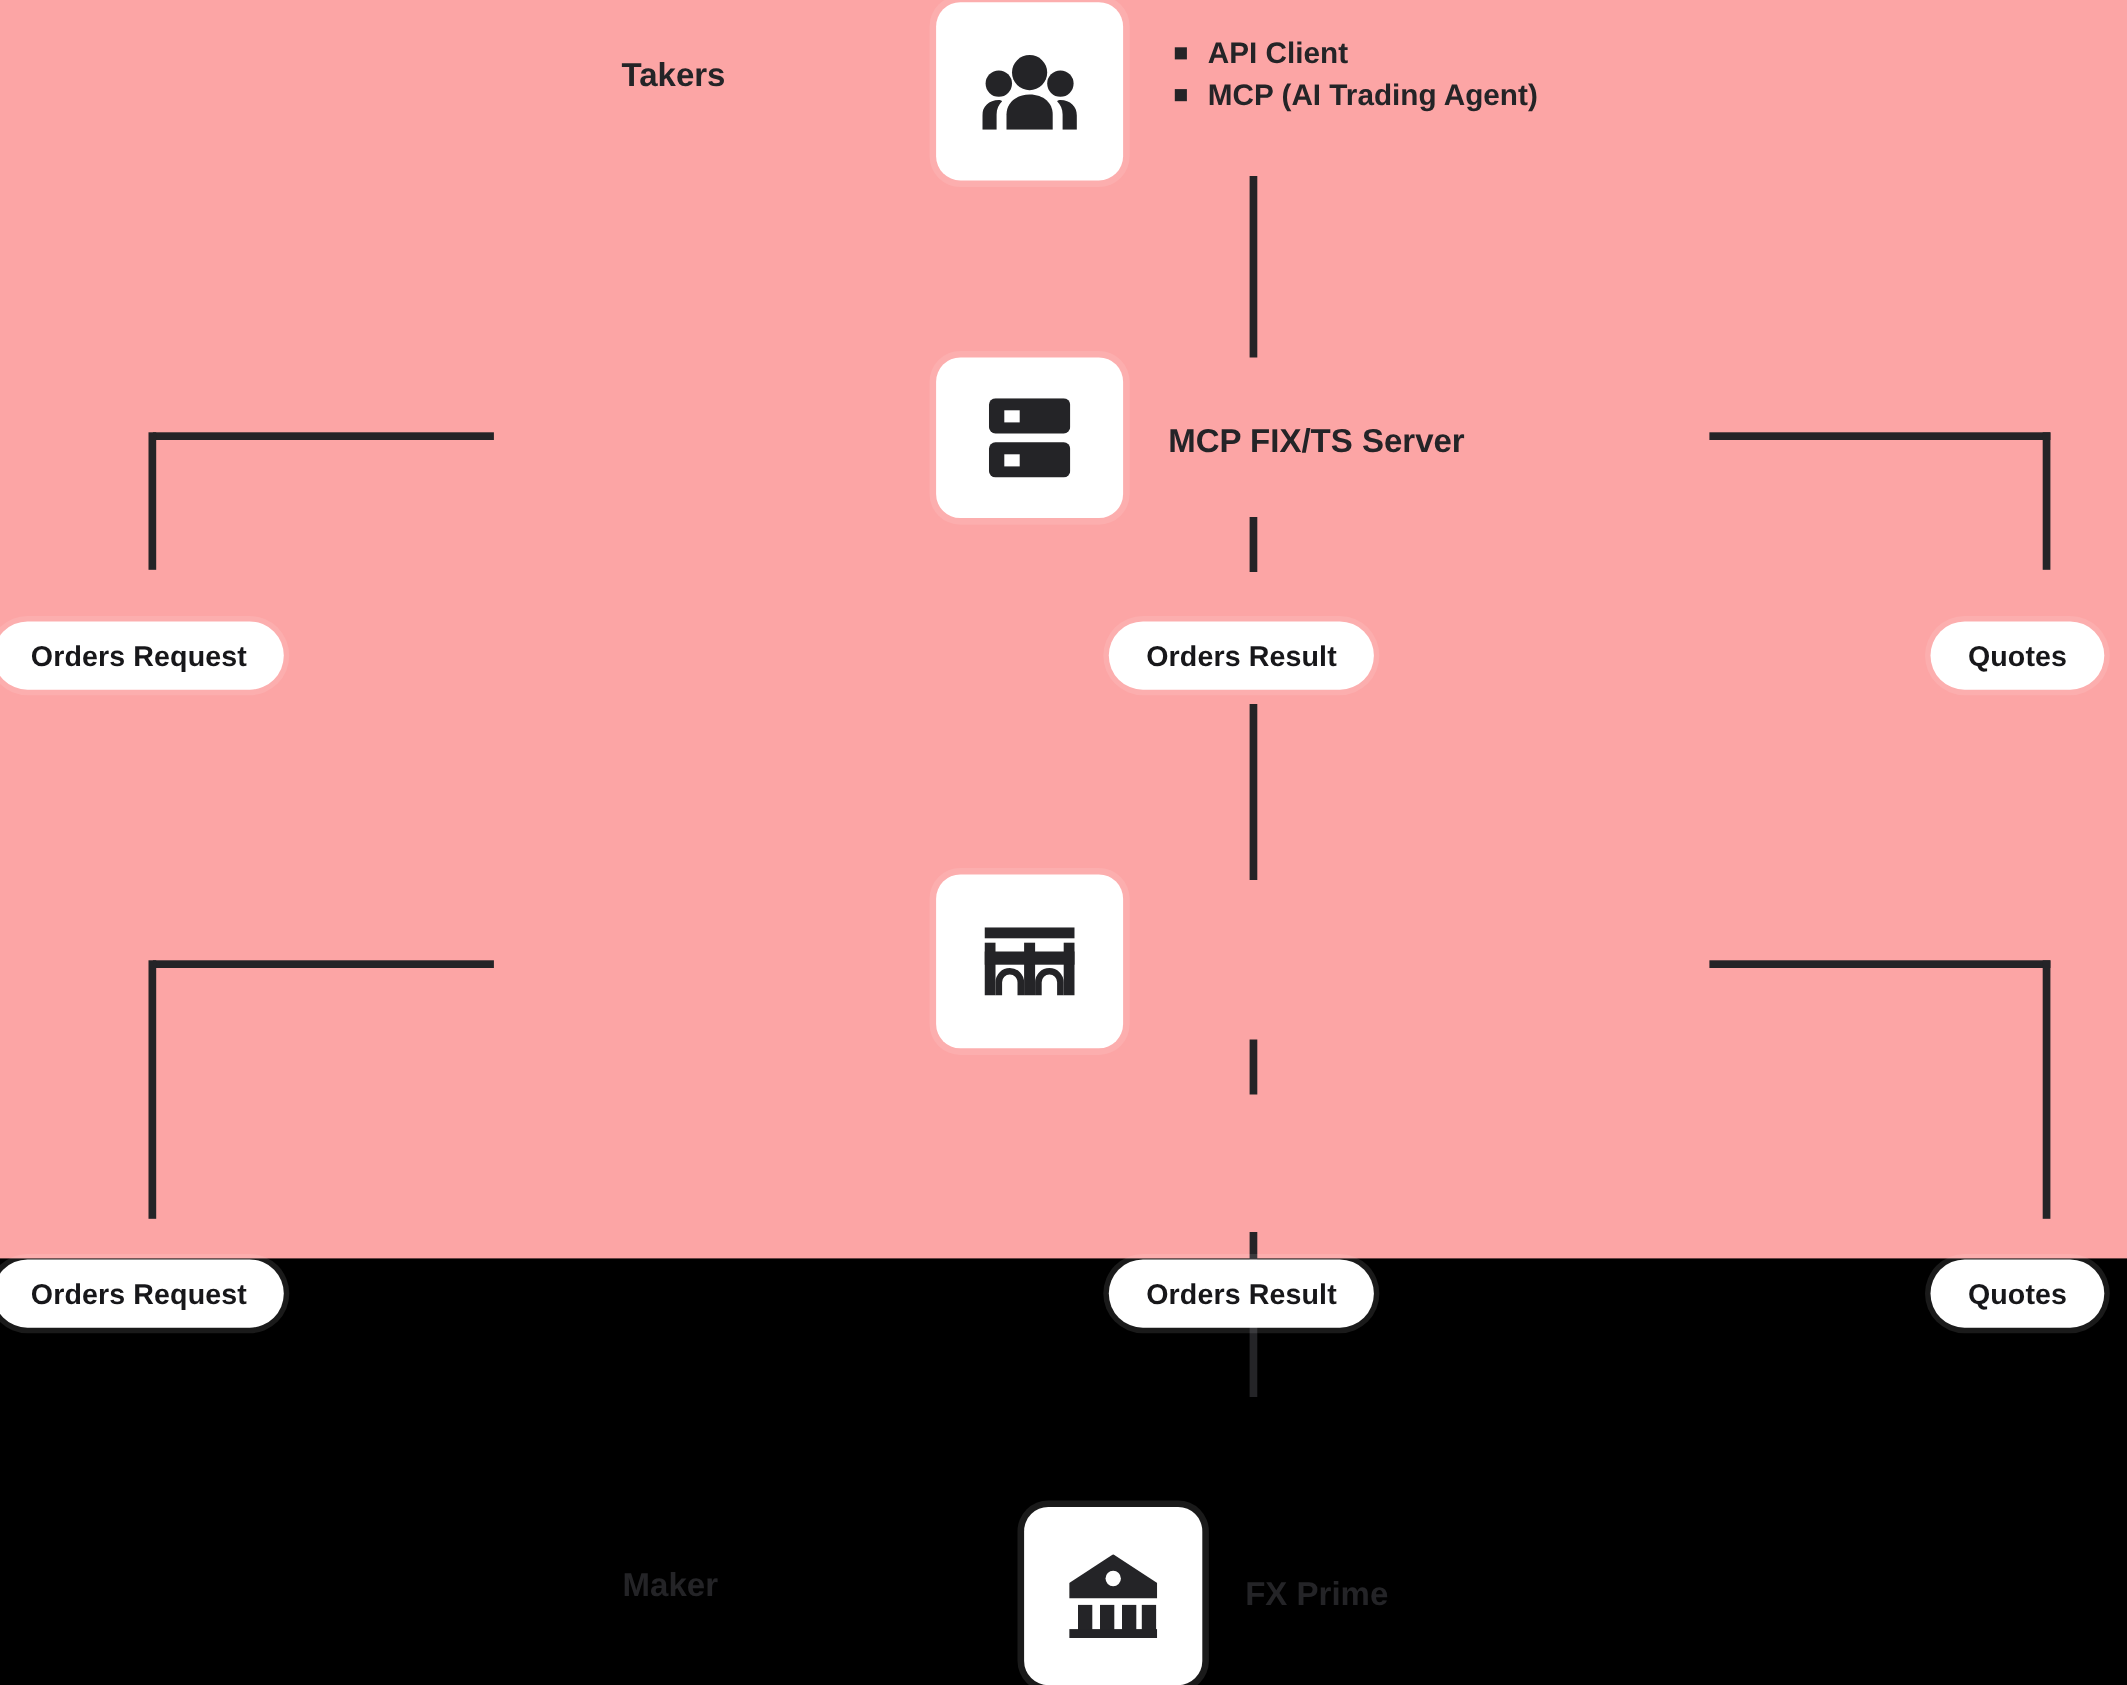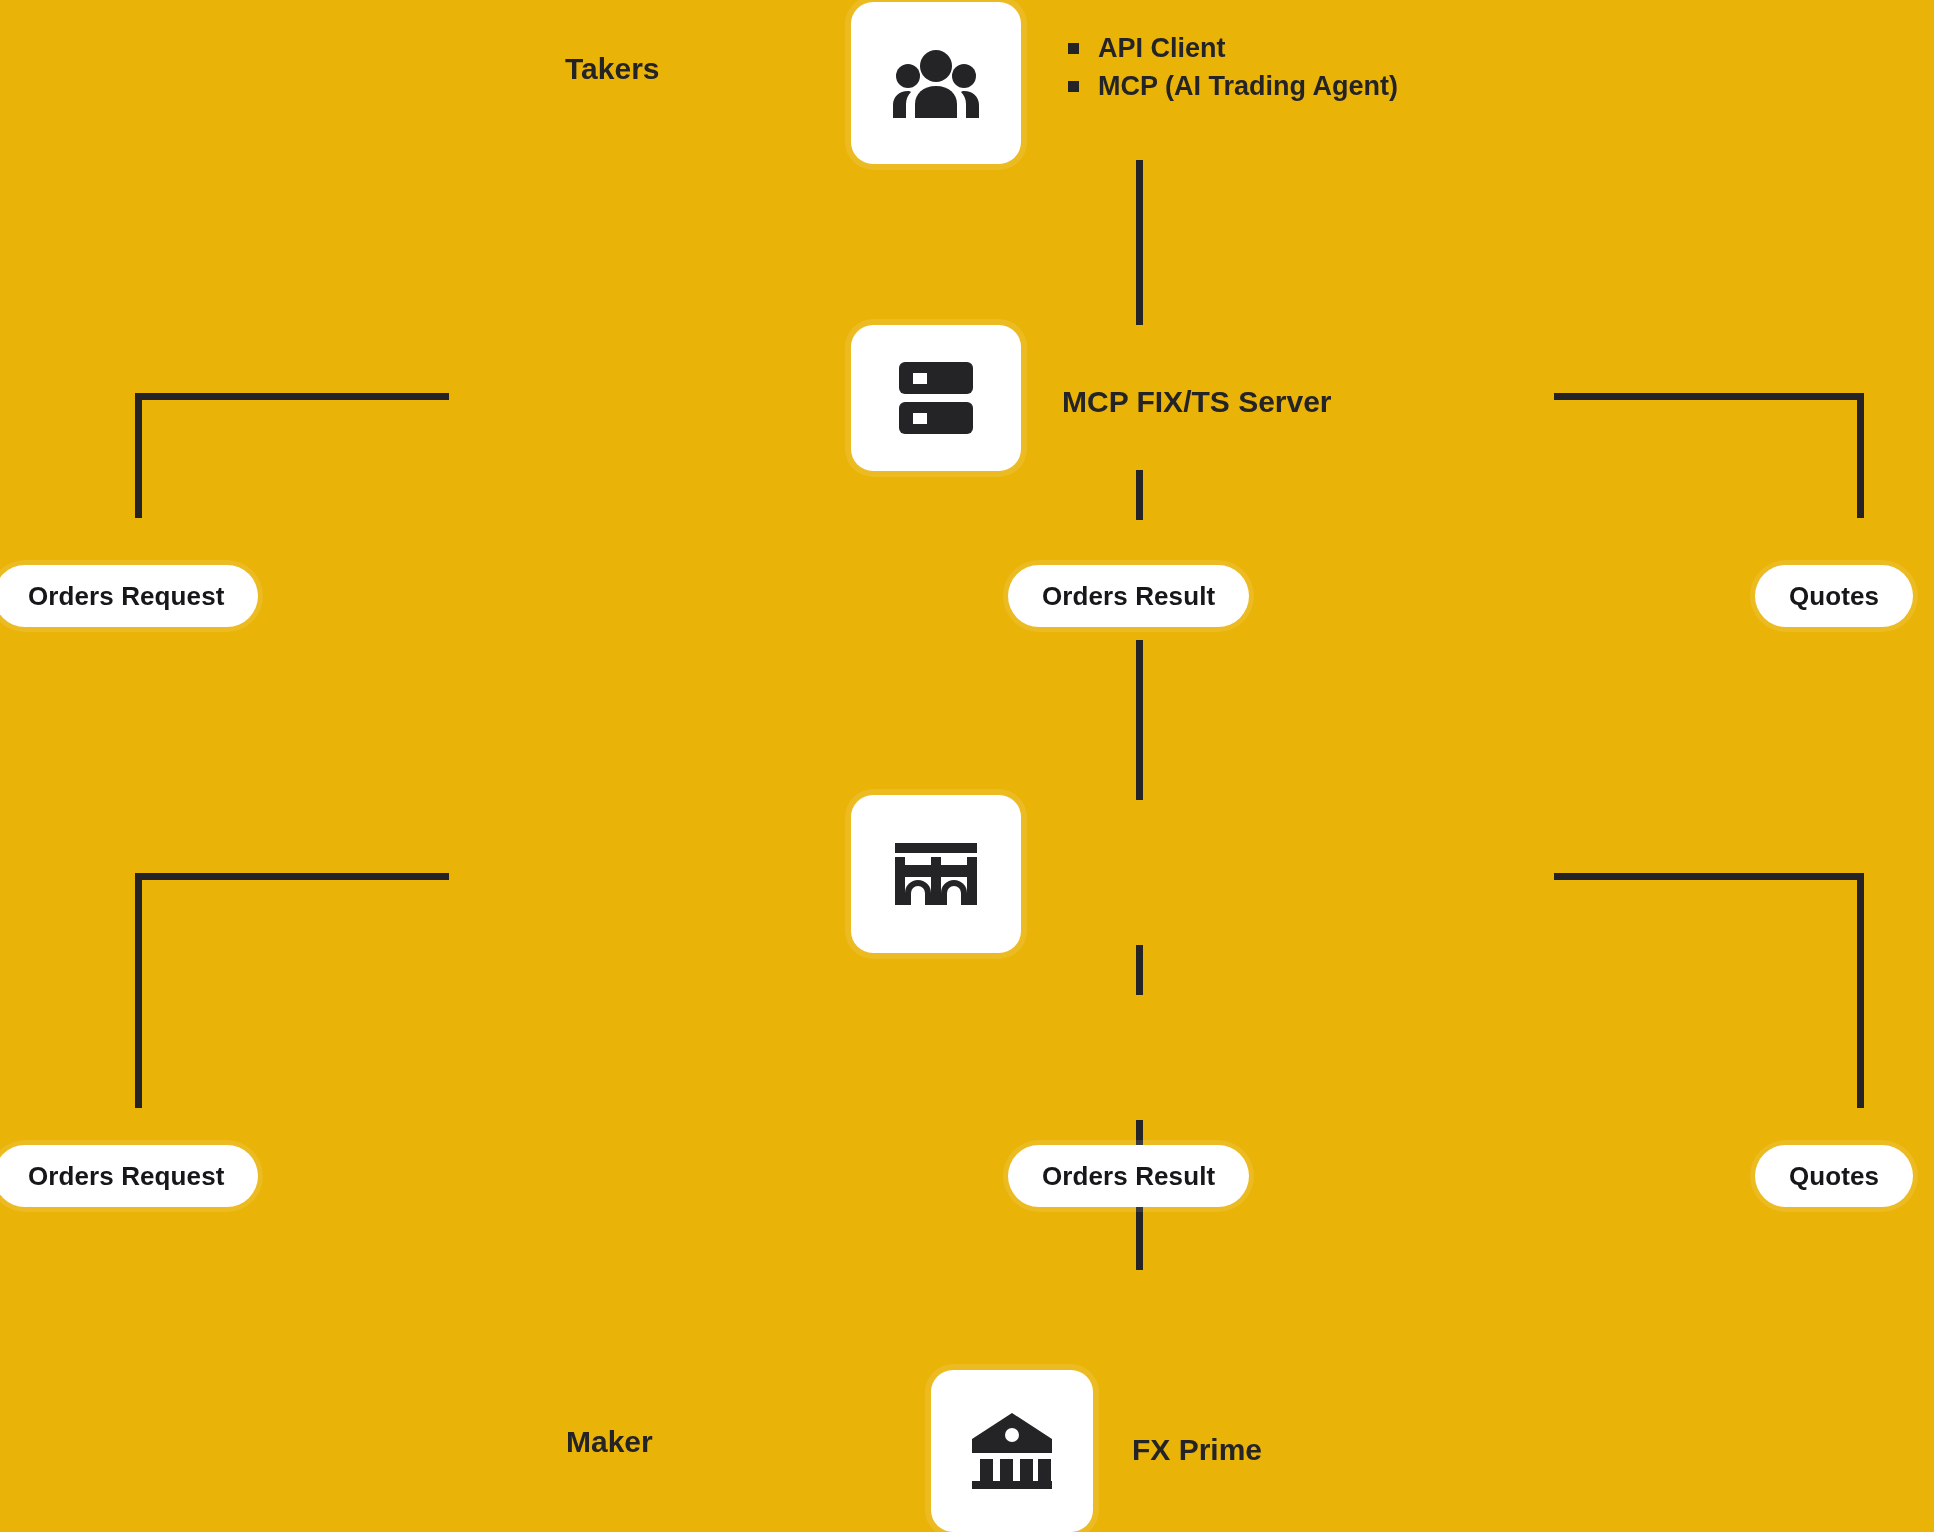--- a/index.html
+++ b/index.html
@@ -6,22 +6,22 @@
   html, body {
     width: 1934px;
     height: 1532px;
     background: #000000;
     font-family: "Liberation Sans", sans-serif;
     overflow: hidden;
   }
   #canvas {
     position: relative;
     width: 1934px;
-    height: 1532px;
-    background: #eab308;
+    height: 1144px;
+    background: #fca5a5;
   }
 
   
   .line {
     position: absolute;
     background: #242427;
   }
   .line-v { width: 7px; }
   .line-h { height: 7px; }
 

